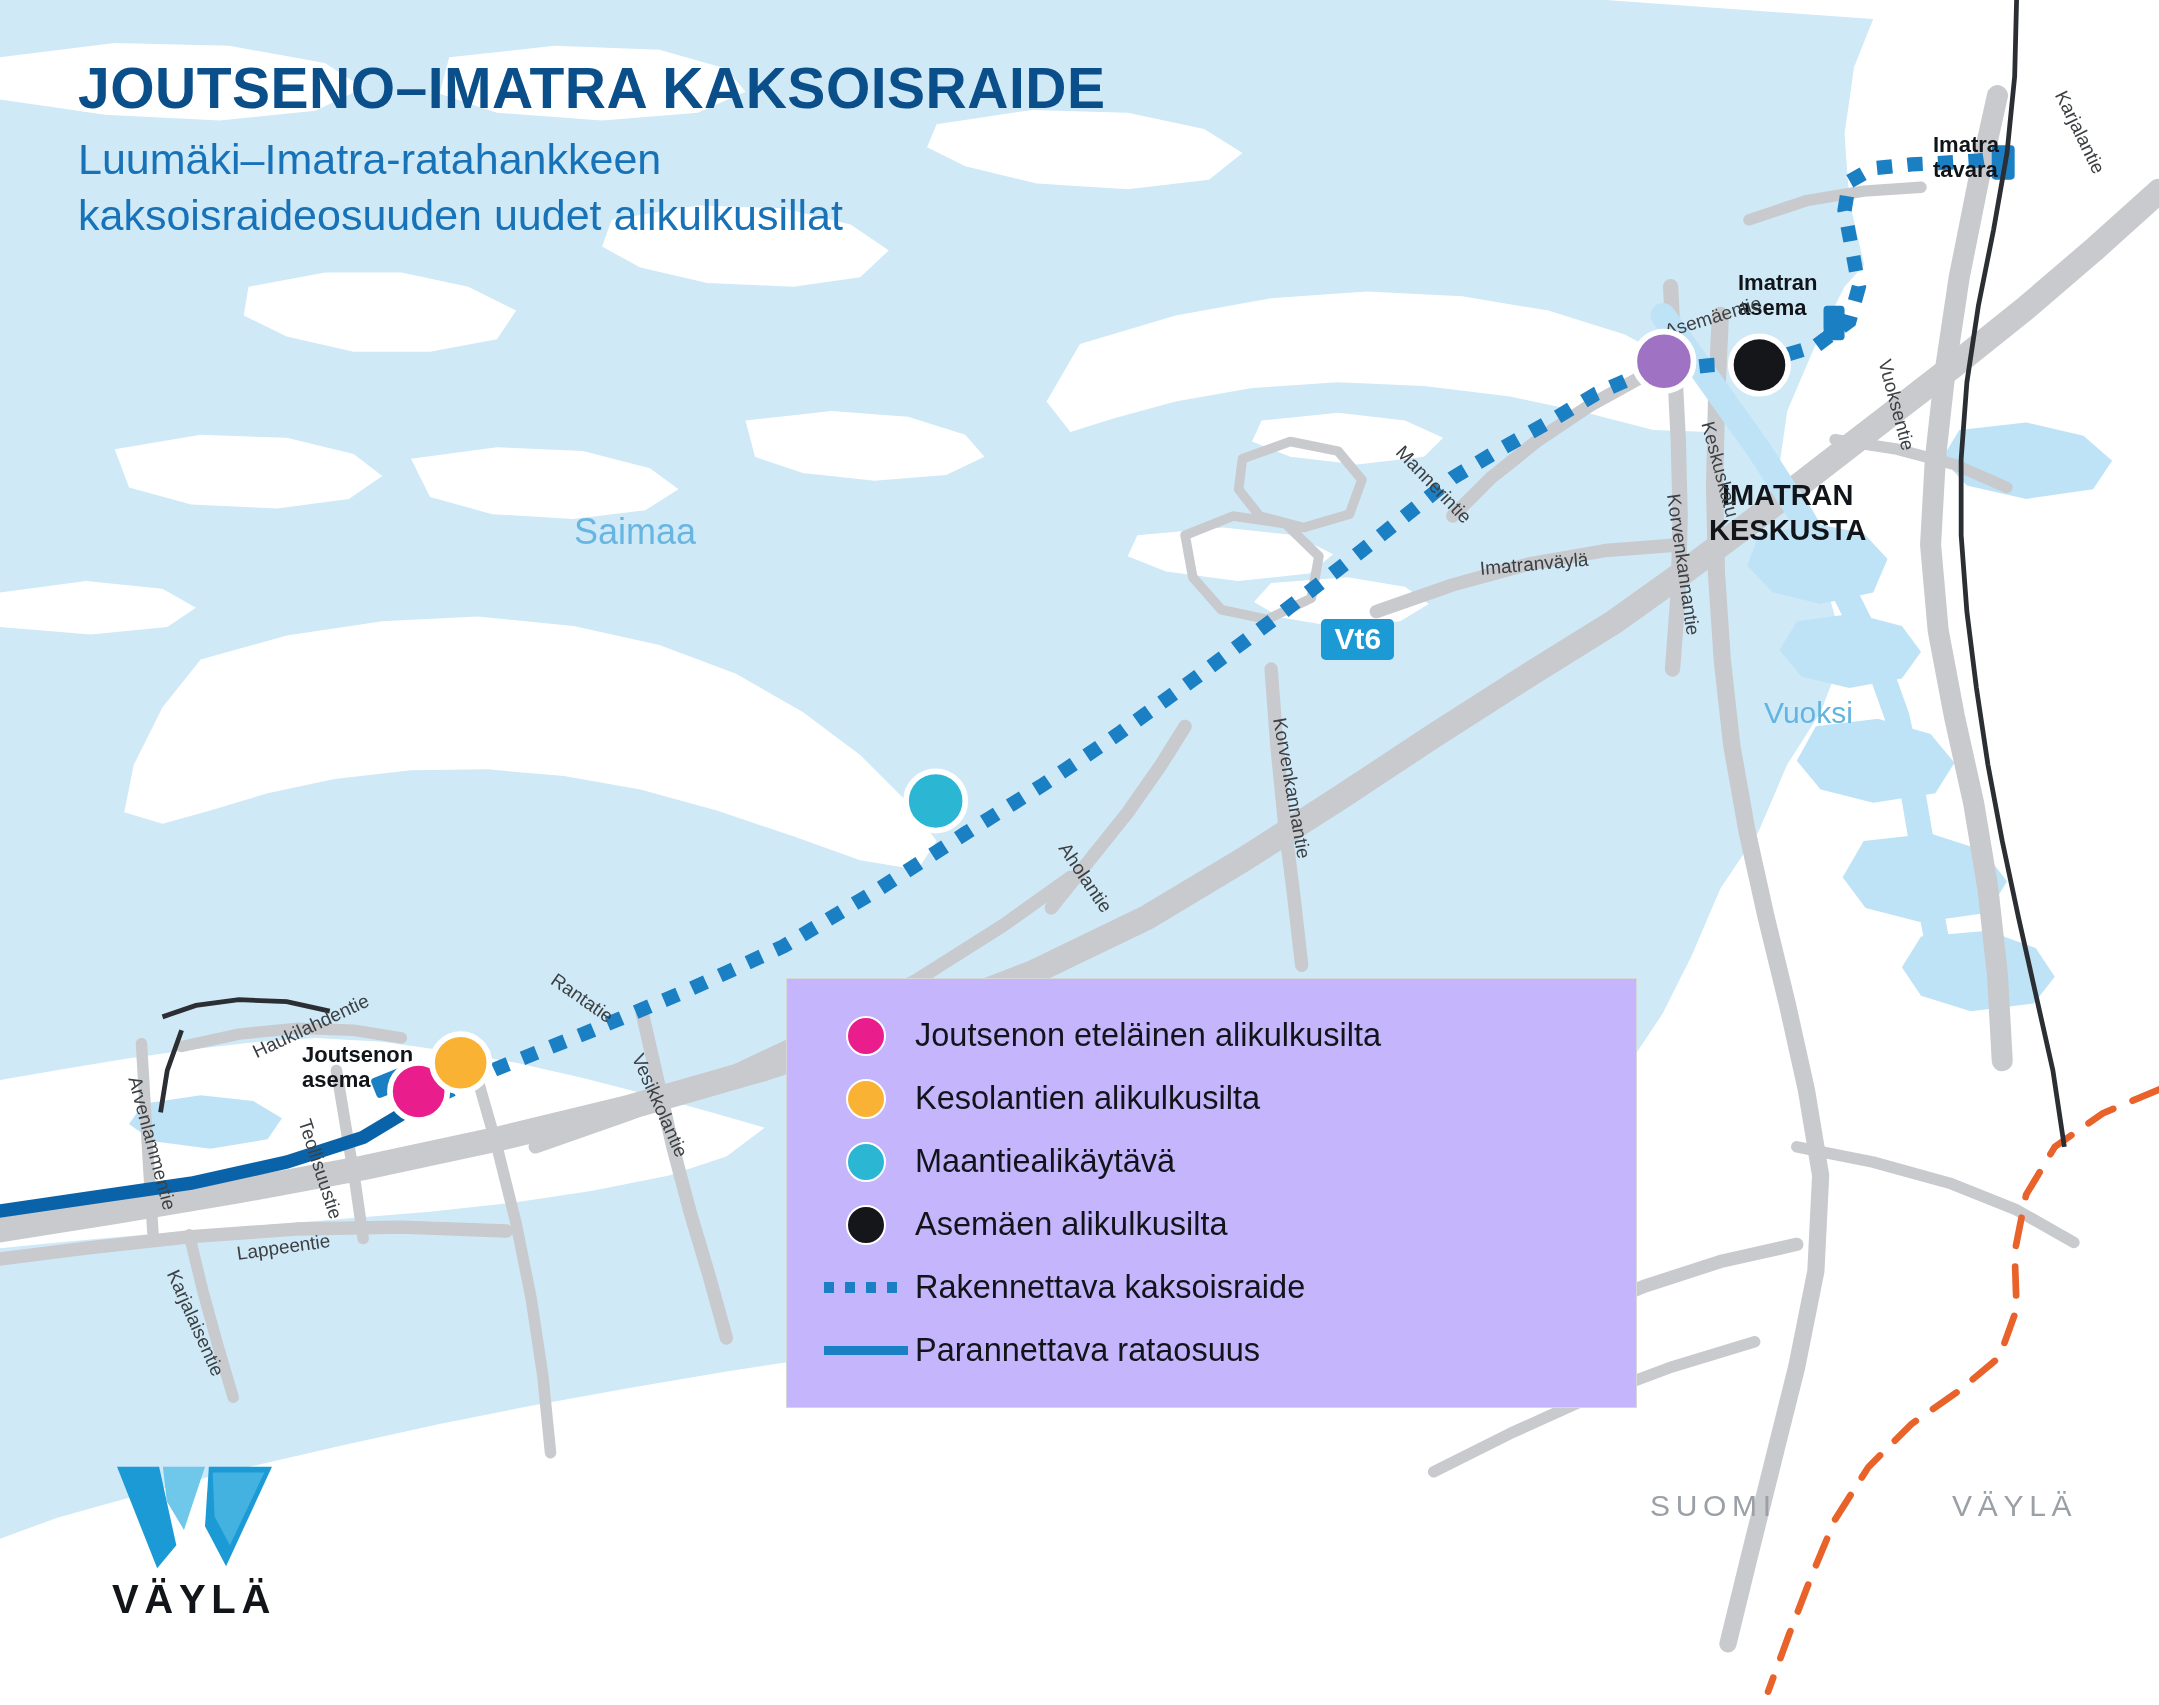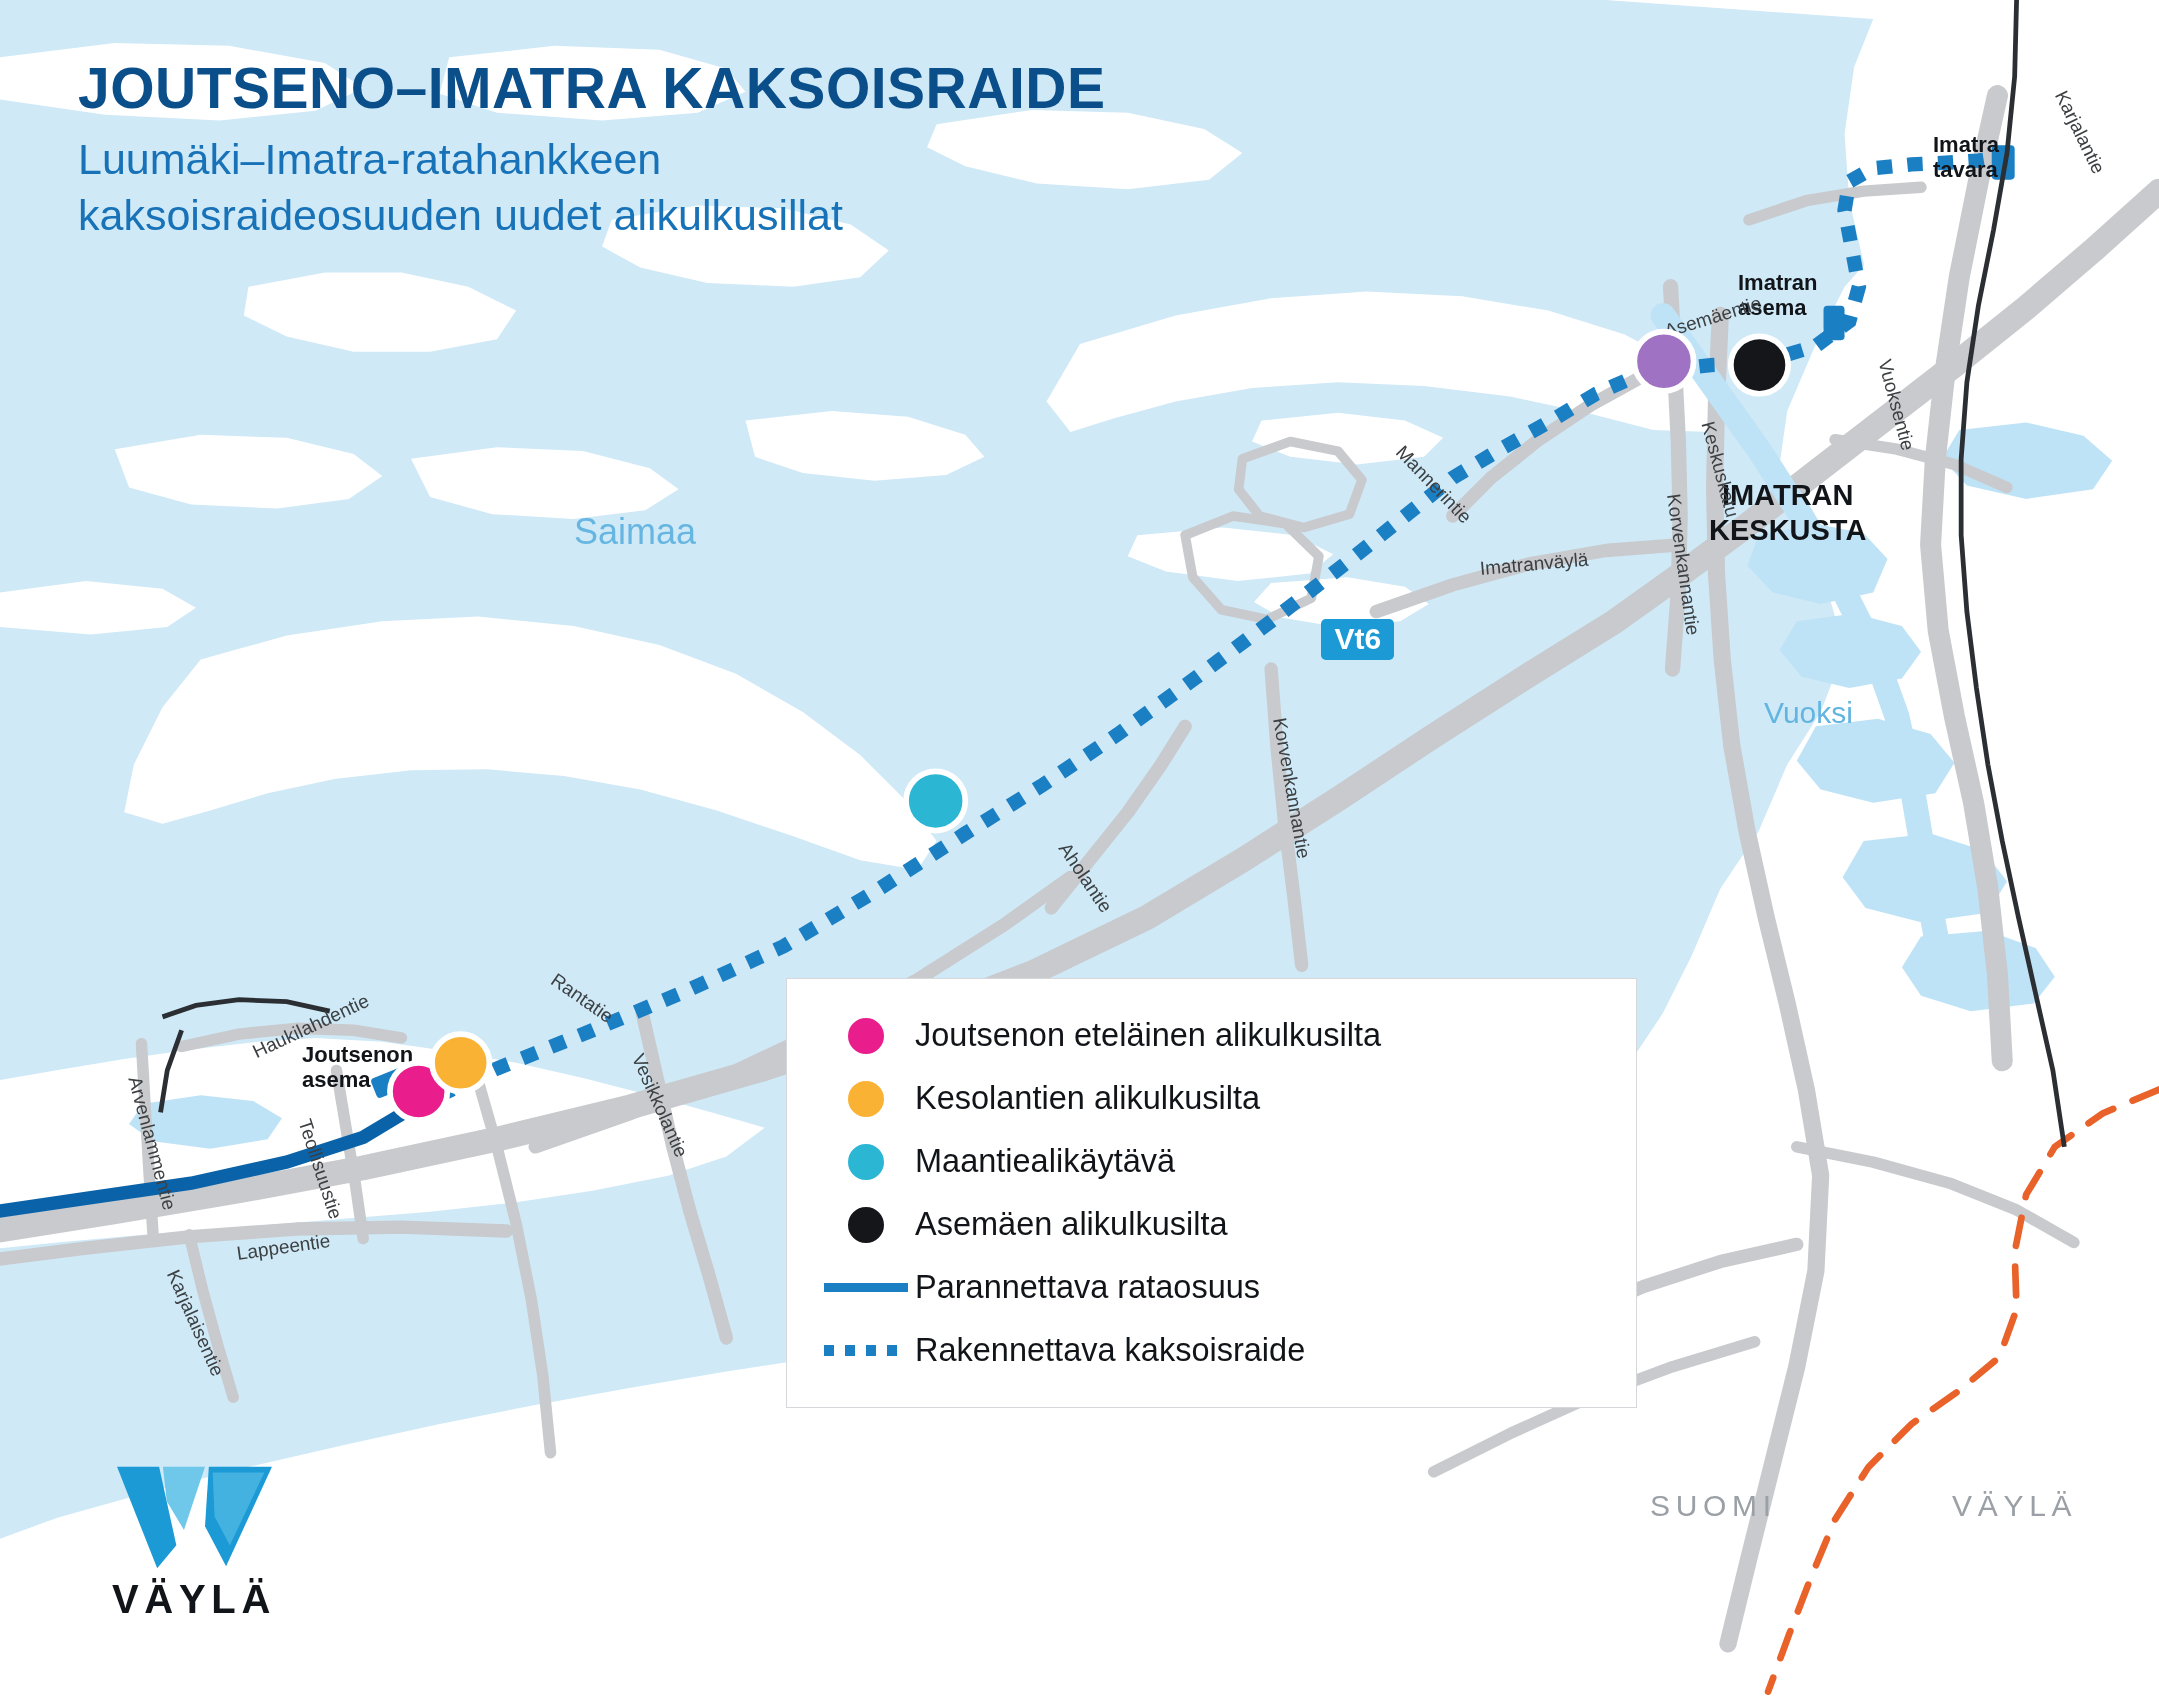--- a/index.html
+++ b/index.html
@@ -101,21 +101,21 @@
     border-radius: 4.8px;
     line-height: 1;
   }
 
   
   .legend {
     position: absolute;
     left: 786px;
     top: 978px;
     width: 851px;
-    background: #ffffff;
+    background: #c4b5fd;
     border: 1.9px solid #d5d7da;
     padding: 25px 29px 25px 29px;
     box-sizing: border-box;
   }
   .legend-row {
     display: flex;
     align-items: center;
     height: 63px;
   }
   .legend-key {
@@ -396,29 +396,29 @@
       <div class="legend-text">Maantiealikäytävä</div>
     </div>
     <div class="legend-row">
       <div class="legend-key">
         <span class="legend-dot" style="background:#15161a;"></span>
       </div>
       <div class="legend-text">Asemäen alikulkusilta</div>
     </div>
     <div class="legend-row">
       <div class="legend-key">
+        <span class="legend-line-dotted"></span>
+      </div>
+      <div class="legend-text">Rakennettava kaksoisraide</div>
+    </div>
+    <div class="legend-row">
+      <div class="legend-key">
         <span class="legend-line-solid"></span>
       </div>
       <div class="legend-text">Parannettava rataosuus</div>
-    </div>
-    <div class="legend-row">
-      <div class="legend-key">
-        <span class="legend-line-dotted"></span>
-      </div>
-      <div class="legend-text">Rakennettava kaksoisraide</div>
     </div>
   </div>
 
   <div class="logo-block">
     <svg width="163" height="110" viewBox="0 0 170 115">
       <polygon points="4,4 48,4 66,86 46,110 4,4" fill="#1b9ad6"></polygon>
       <polygon points="52,4 96,4 74,70 56,40" fill="#6fc7ea"></polygon>
       <polygon points="100,4 166,4 118,108 96,66" fill="#1b9ad6"></polygon>
       <polygon points="104,10 158,10 122,86 106,56" fill="#43b2e0"></polygon>
     </svg>

